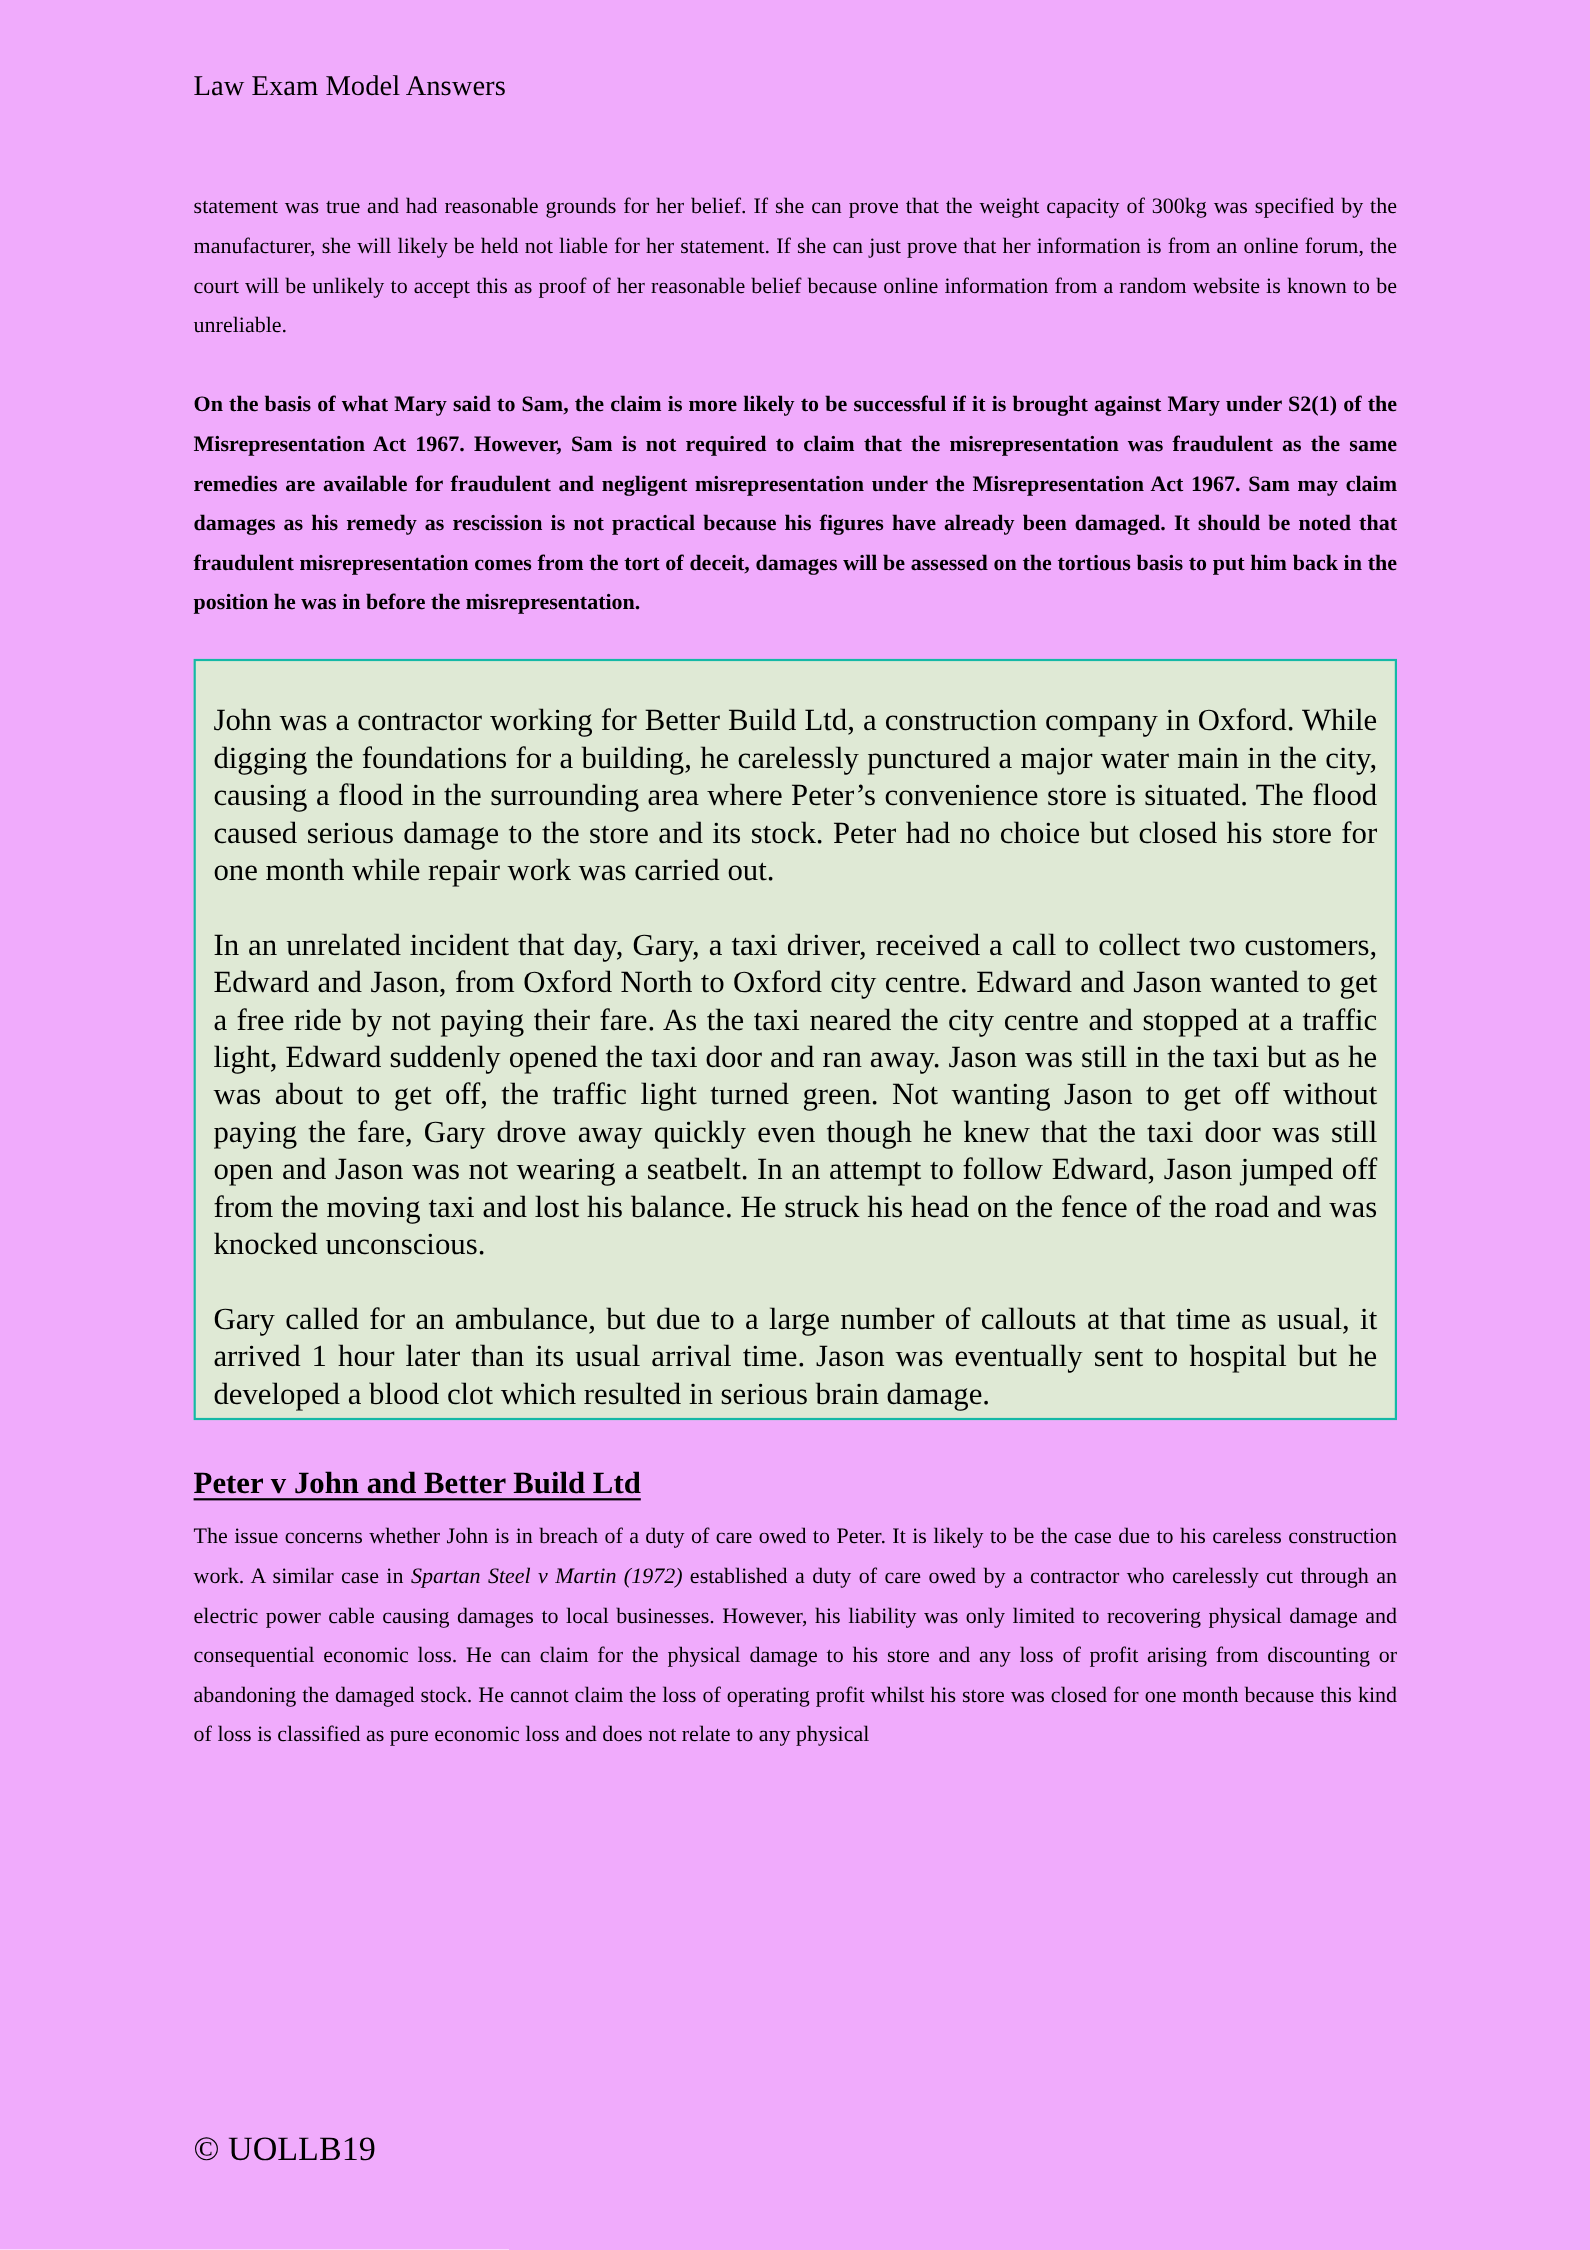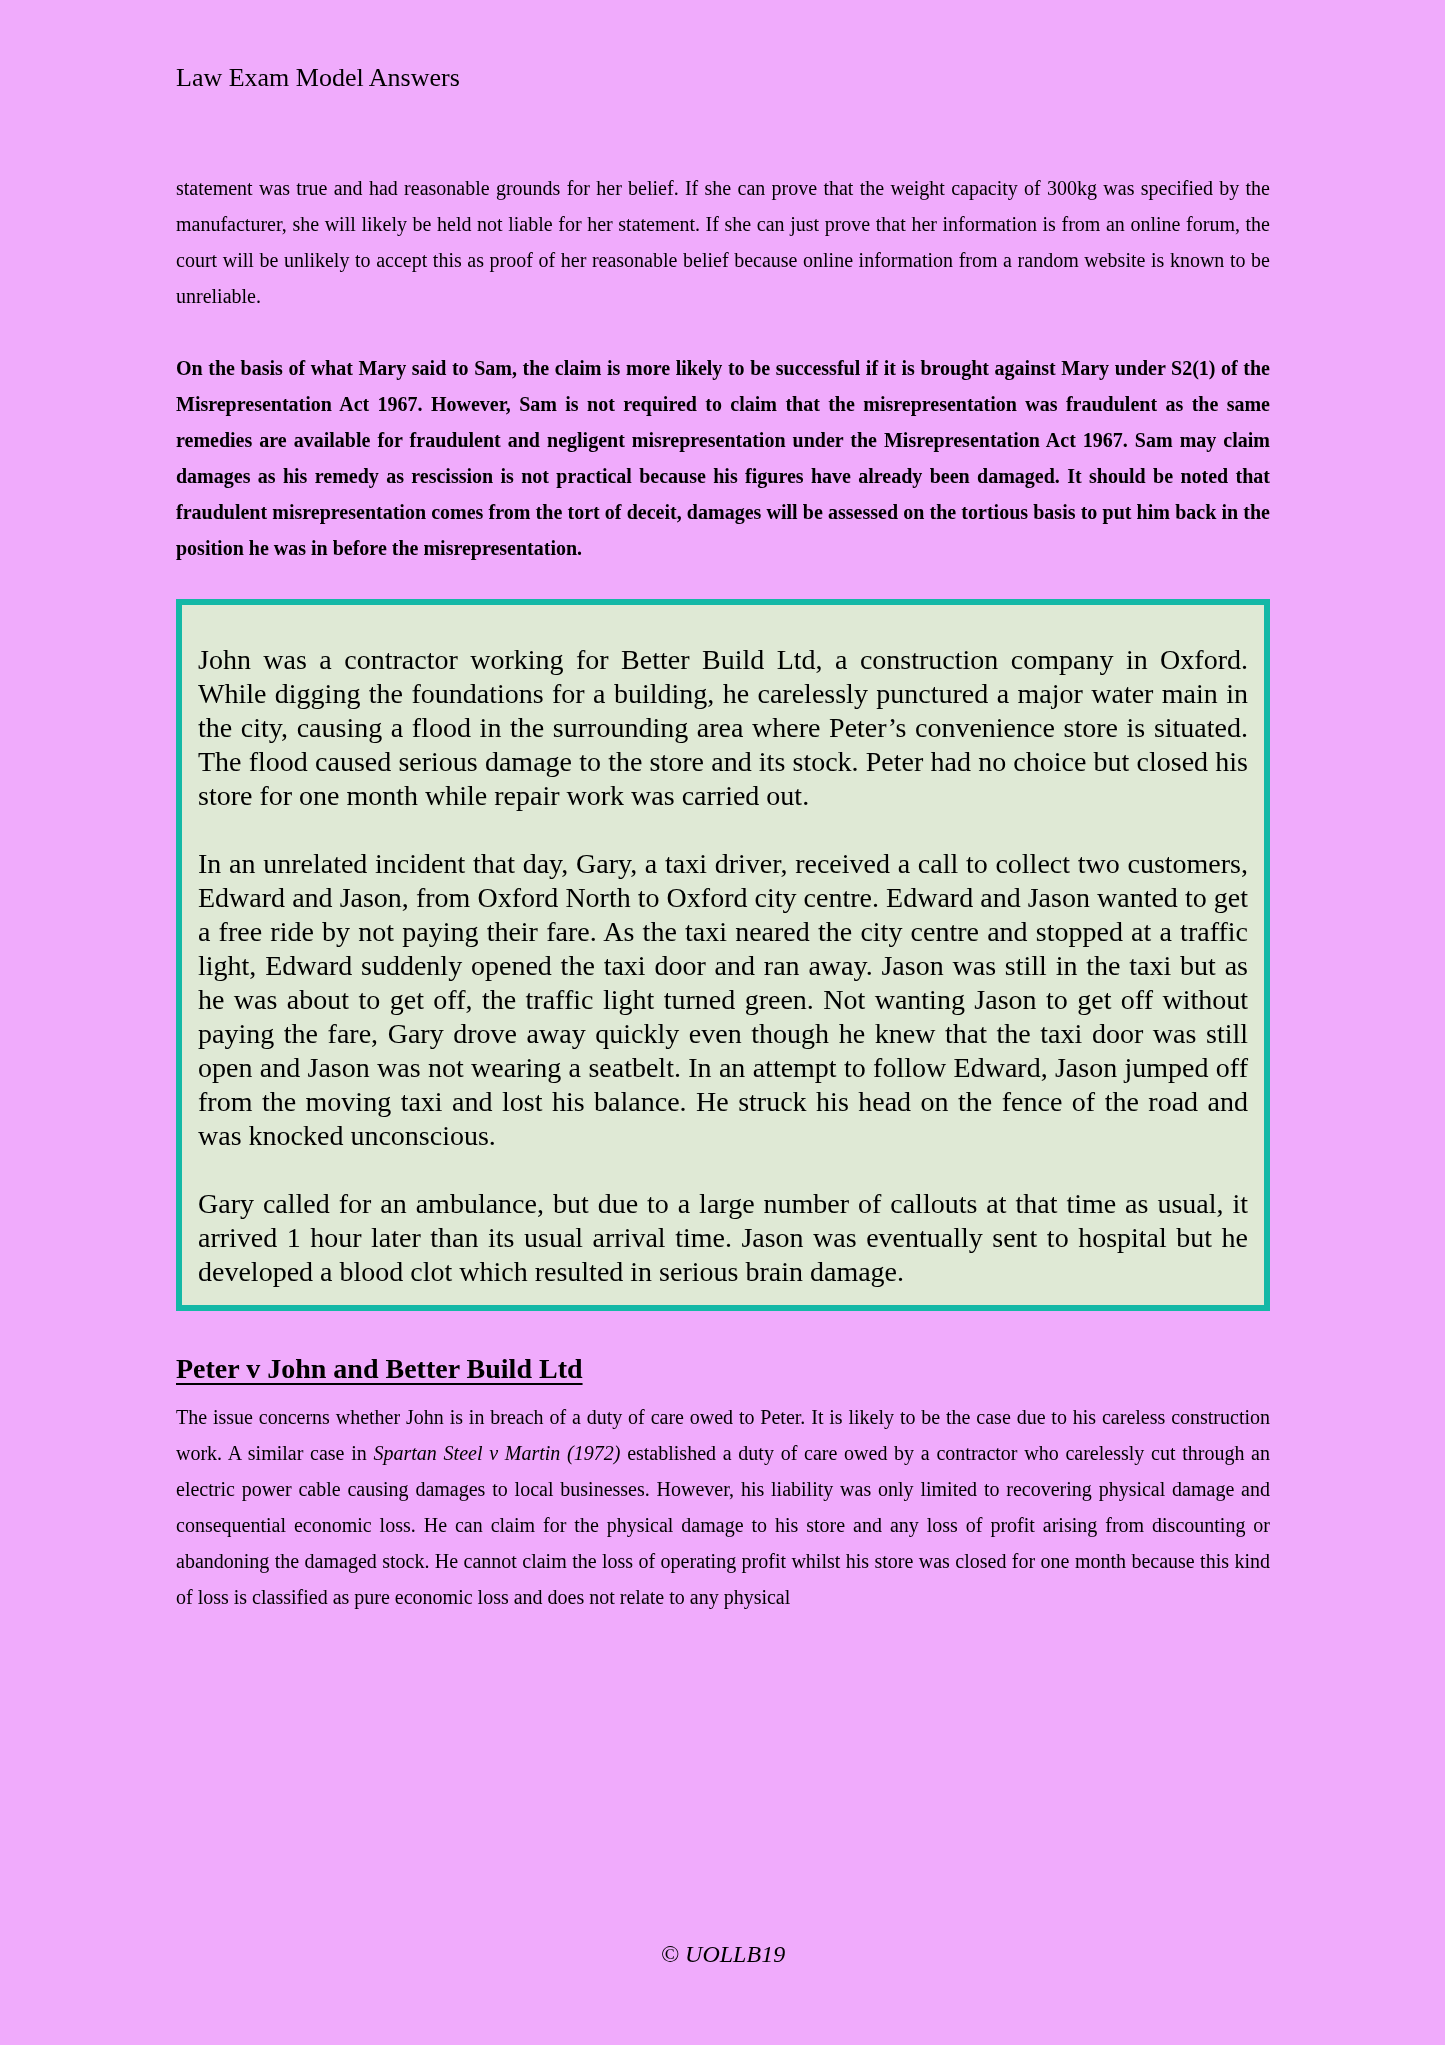--- a/index.html
+++ b/index.html
@@ -28,22 +28,22 @@
     font-size: 20px;
     line-height: 36px;
     text-align: justify;
     margin: 0;
   }
   .para-first { margin-top: 76px !important; }
   .para-gap   { margin-top: 36px  !important; font-weight: bold; }
   .scenario-box {
     margin-top: 33px;
     background: #dfe9d5;
-    border: 6px solid #14b8a6;
-    padding: 38px 16px 16px 16px;
+    border: 2px solid #14b8a6;
+    padding: 38px 16px 4px 16px;
     box-sizing: border-box;
   }
   .scenario-box p {
     font-size: 28px;
     line-height: 34px;
     text-align: justify;
     margin: 0;
   }
   .scenario-box p + p { margin-top: 34px; }
   .section-heading {
@@ -58,24 +58,23 @@
     text-underline-offset: 5px;
   }
   .answer-para { margin-top: 12px !important; }
   .italic { font-style: italic; }
   .page-footer {
     position: absolute;
     left: 176px;
     right: 175px;
     top: 1938px;
     display: flex;
-    justify-content: center;
-    font-size: 24px;
+    justify-content: flex-start;
+    font-size: 31px;
     line-height: 32px;
-    font-style: italic;
   }
 </style>
 </head>
 <body>
 
 <div class="page">
   <div class="content">
 
     <div class="running-header">Law Exam Model Answers</div>
 

